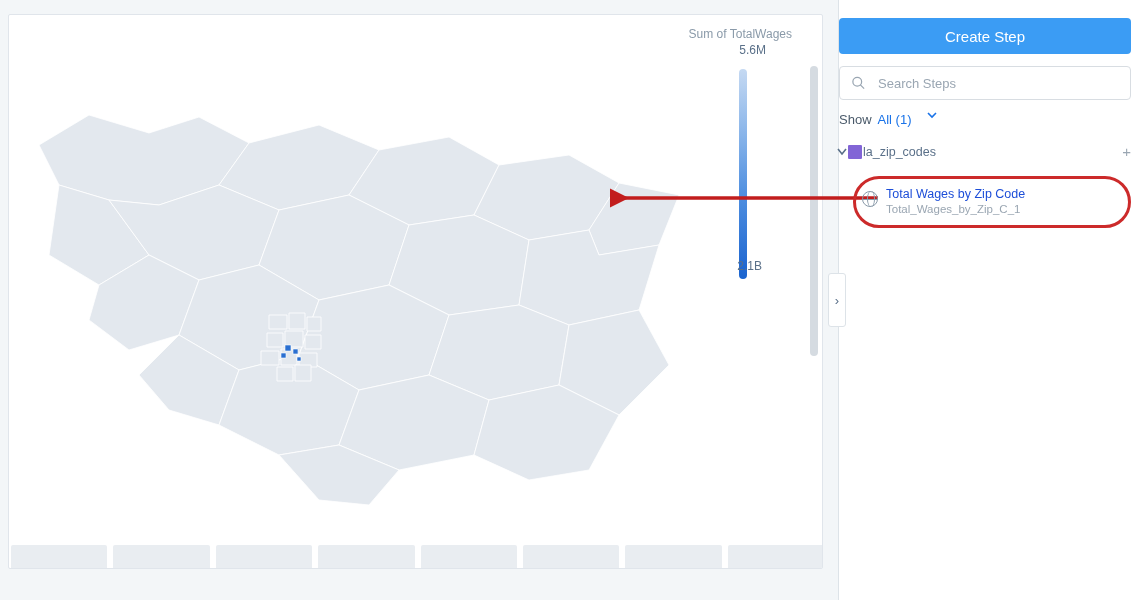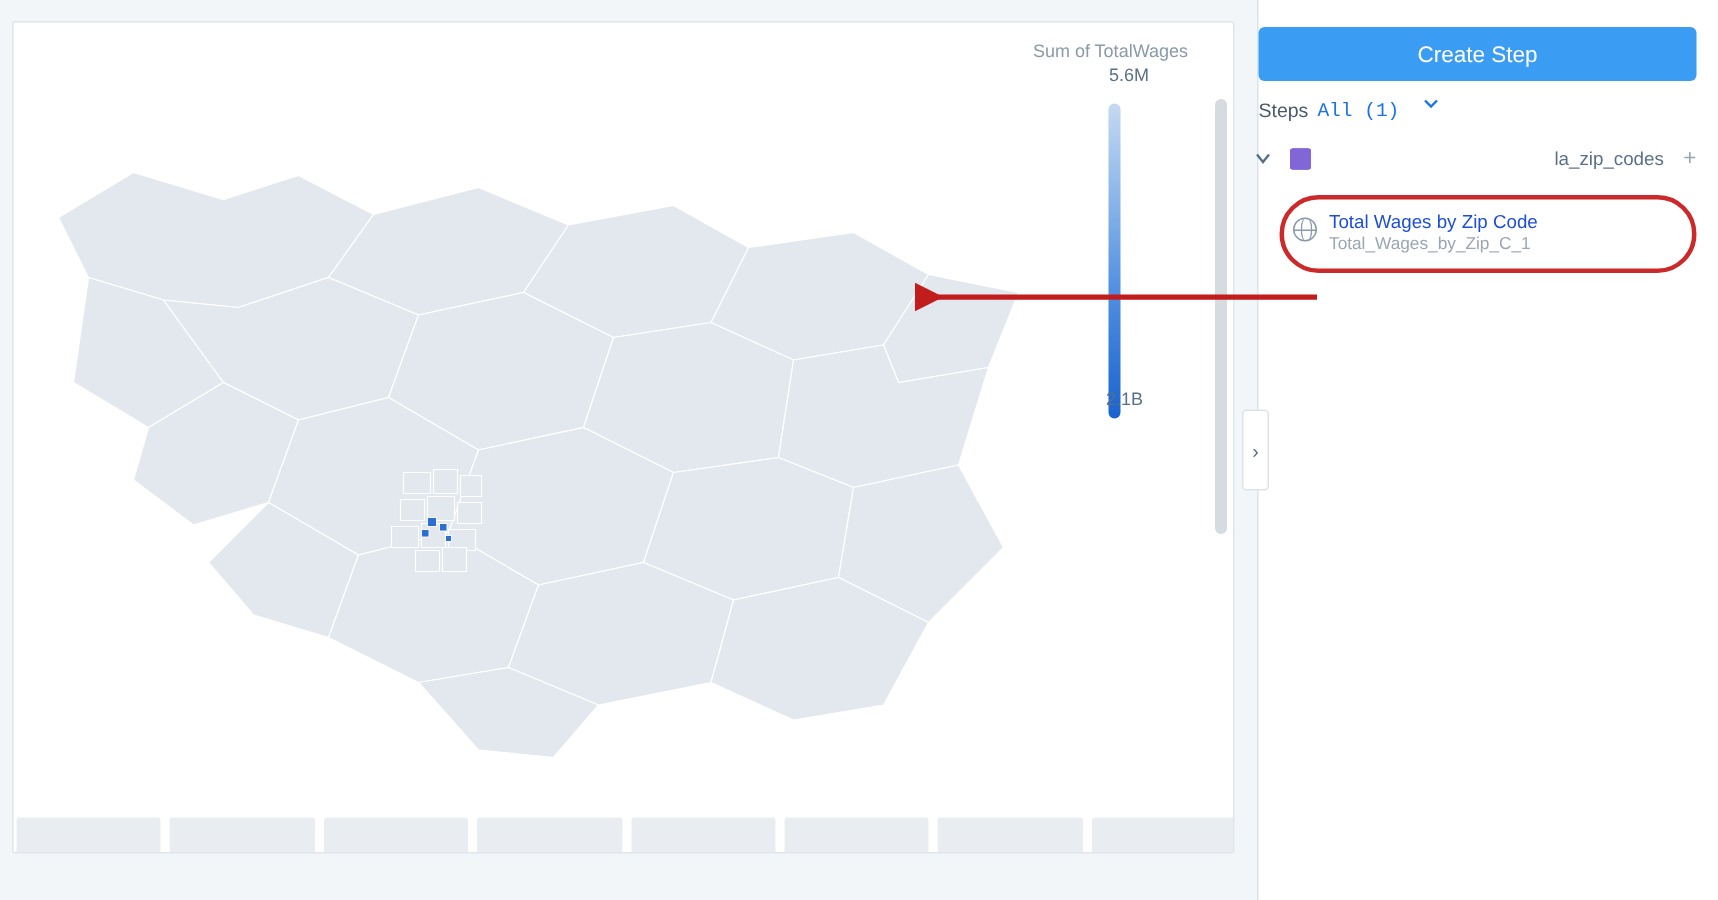--- a/index.html
+++ b/index.html
@@ -14,22 +14,22 @@
   .legend-bar { position: absolute; top: 54px; right: 75px; width: 8px; height: 210px; border-radius: 4px; background: linear-gradient(to bottom, #c5d9f2 0%, #8bb6ea 30%, #4f8fe0 60%, #1a63cf 100%); }
   .legend-bot { position: absolute; top: 244px; right: 60px; font-size: 12px; color: #5a7089; }
   .map-svg { position: absolute; top: 40px; left: 10px; }
   .sidebar { flex: 1; background: #fff; border-left: 1px solid #dde3e8; padding: 18px 14px 10px 0; display:flex; flex-direction:column; gap:12px; }
   .create-btn { width: 100%; height: 36px; background: #3b9cf4; color: #fff; border: none; border-radius: 4px; font-size: 15px; font-weight: 500; cursor: pointer; }
   .search-wrap { position: relative; }
   .search-input { width: 100%; height: 34px; border: 1px solid #d8dde2; border-radius: 4px; padding: 0 10px 0 38px; font-size: 13px; color: #333; background:#fff; }
   .search-input::placeholder { color: #9aa6b2; }
   .search-icon { position: absolute; top: 50%; left: 12px; transform: translateY(-50%); color: #9aa6b2; }
   .show-row { font-size: 13px; color: #4a5a6a; display:flex; align-items:center; gap:6px; }
-  .show-link { color: #1a73e8; cursor:pointer; display:inline-flex; align-items:flex-start; gap:16px;font-family:Liberation Mono, monospace; }
-  .dataset-row { display:flex; align-items:center; gap:13px; padding: 4px 0; margin-left:-2px;text-align:right; }
+  .show-link { color: #1a73e8; cursor:pointer; display:inline-flex; align-items:flex-start; gap:16px; }
+  .dataset-row { display:flex; align-items:center; gap:1px; padding: 4px 0; margin-left:-2px; }
   .chev { color:#5a7089; font-size:11px; }
   .ds-icon { width:14px; height:14px; background:#8265d6; border-radius:2px; transform: rotate(0deg); position:relative; }
   .ds-icon::before, .ds-icon::after { content:""; position:absolute; inset:0; background:#8265d6; border-radius:2px; }
   .ds-name { font-size: 12.5px; color:#5a7089; flex:1; }
   .plus { color:#9aa6b2; font-size:15px; cursor:pointer; }
   .step-item { position: relative; margin-left: 14px; padding: 8px 12px 10px 30px; border: 3px solid #cc2a2a; border-radius: 26px; }
   .globe { position:absolute; left:6px; top:12px; width:16px; height:16px; border:1.2px solid #8a9aa9; border-radius:50%; }
   .globe::before { content:""; position:absolute; left:50%; top:-1px; bottom:-1px; width:6px; margin-left:-3px; border:1.2px solid #8a9aa9; border-radius:50%; border-top:none; border-bottom:none;}
   .globe::after { content:""; position:absolute; top:50%; left:-1px; right:-1px; height:0; border-top:1.2px solid #8a9aa9;}
   .step-title { font-size: 12.5px; color:#1d4ed8; }
@@ -115,23 +115,30 @@
           <path d="M10 0 L0 5 L10 10 Z" fill="#c21d1d"></path>
         </marker>
       </defs>
       <line x1="268" y1="18" x2="12" y2="18" stroke="#c21d1d" stroke-width="3.5" marker-end="url(#ah)"></line>
     </svg>
   </div>
 
   <div class="sidebar">
     <button class="create-btn">Create Step</button>
 
+    <div class="search-wrap">
+      <svg class="search-icon" width="15" height="15" viewBox="0 0 24 24" fill="none" stroke="currentColor" stroke-width="2">
+        <circle cx="10" cy="10" r="7"></circle>
+          <line x1="21" y1="21" x2="15" y2="15"></line>
+      </svg>
+      <input class="search-input" placeholder="Search Steps" style="">
+    </div>
 
     <div class="show-row">
-      <span>Steps</span>
+      <span>Show</span>
       <span class="show-link">
         <span>All (1)</span>
         <svg width="10" height="7" viewBox="0 0 10 7">
             <path d="M1 1 L5 5 L9 1" fill="none" stroke="#1a73e8" stroke-width="1.6"></path>
           </svg>
       </span>
     </div>
 
     <div class="dataset-row">
       <svg width="10" height="8" viewBox="0 0 10 8" class="chev">

